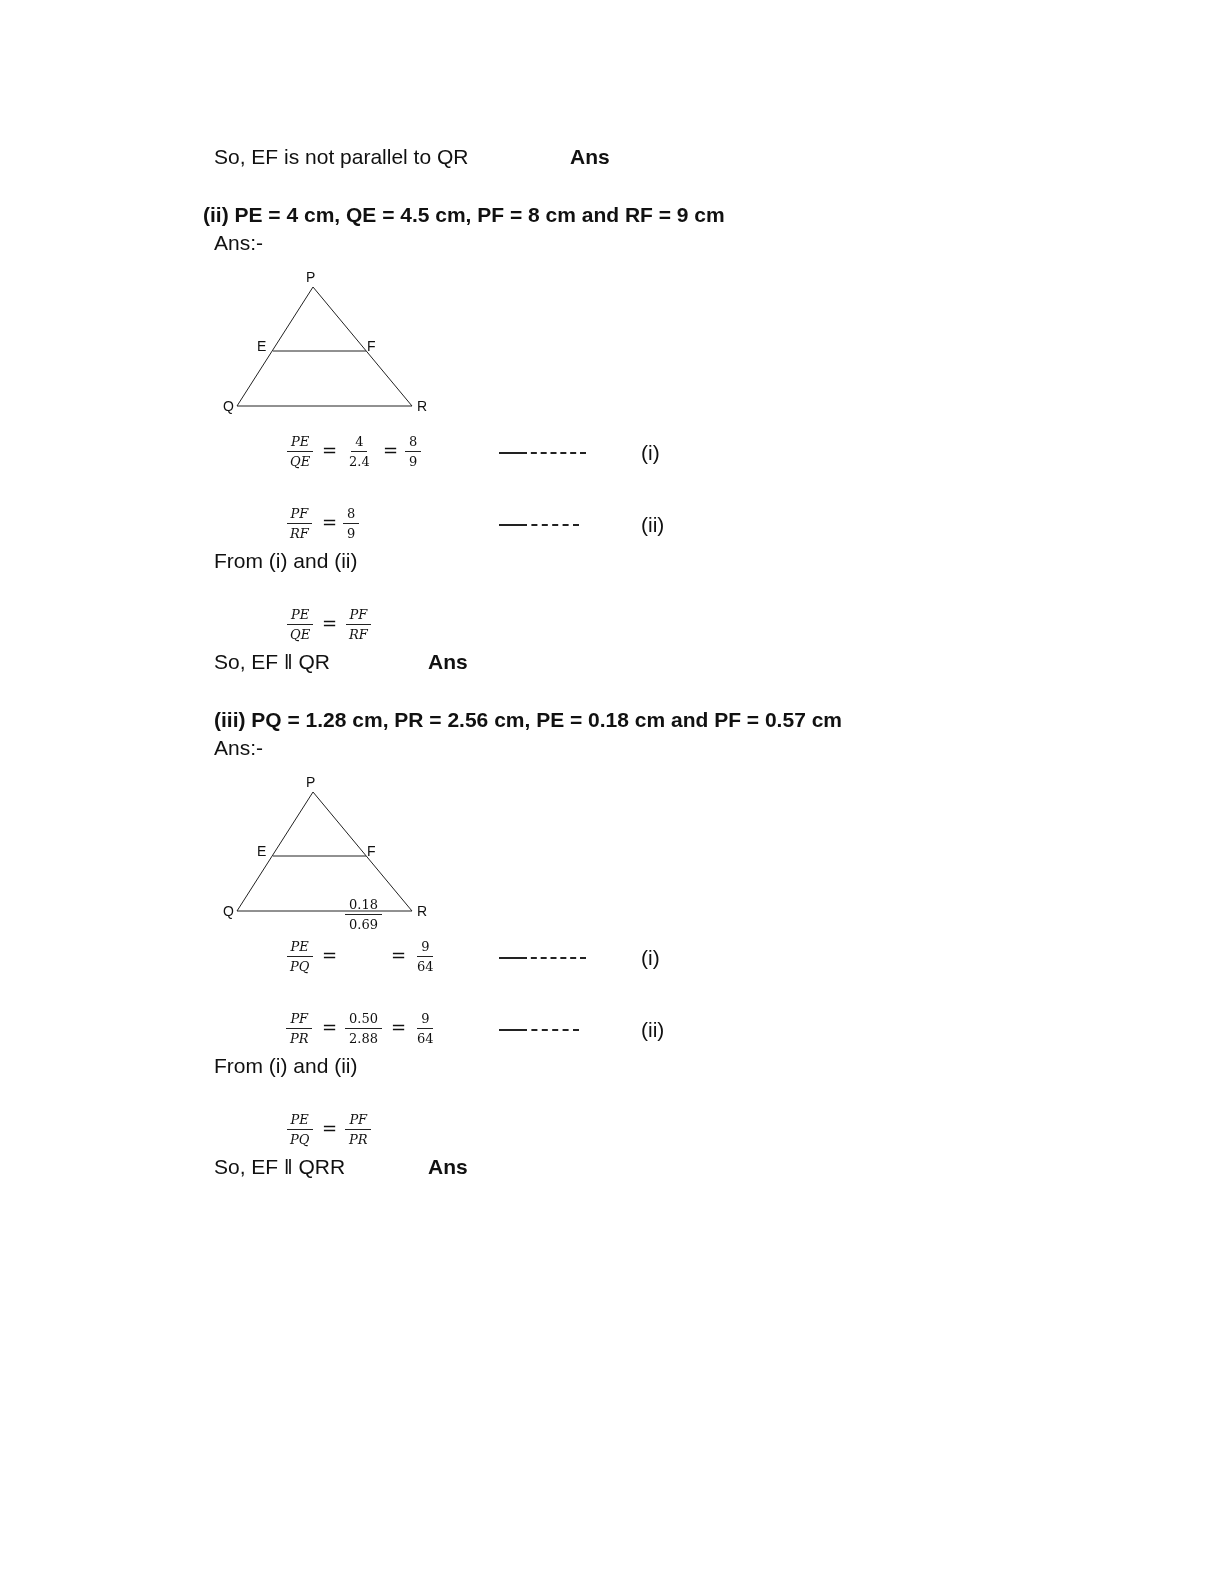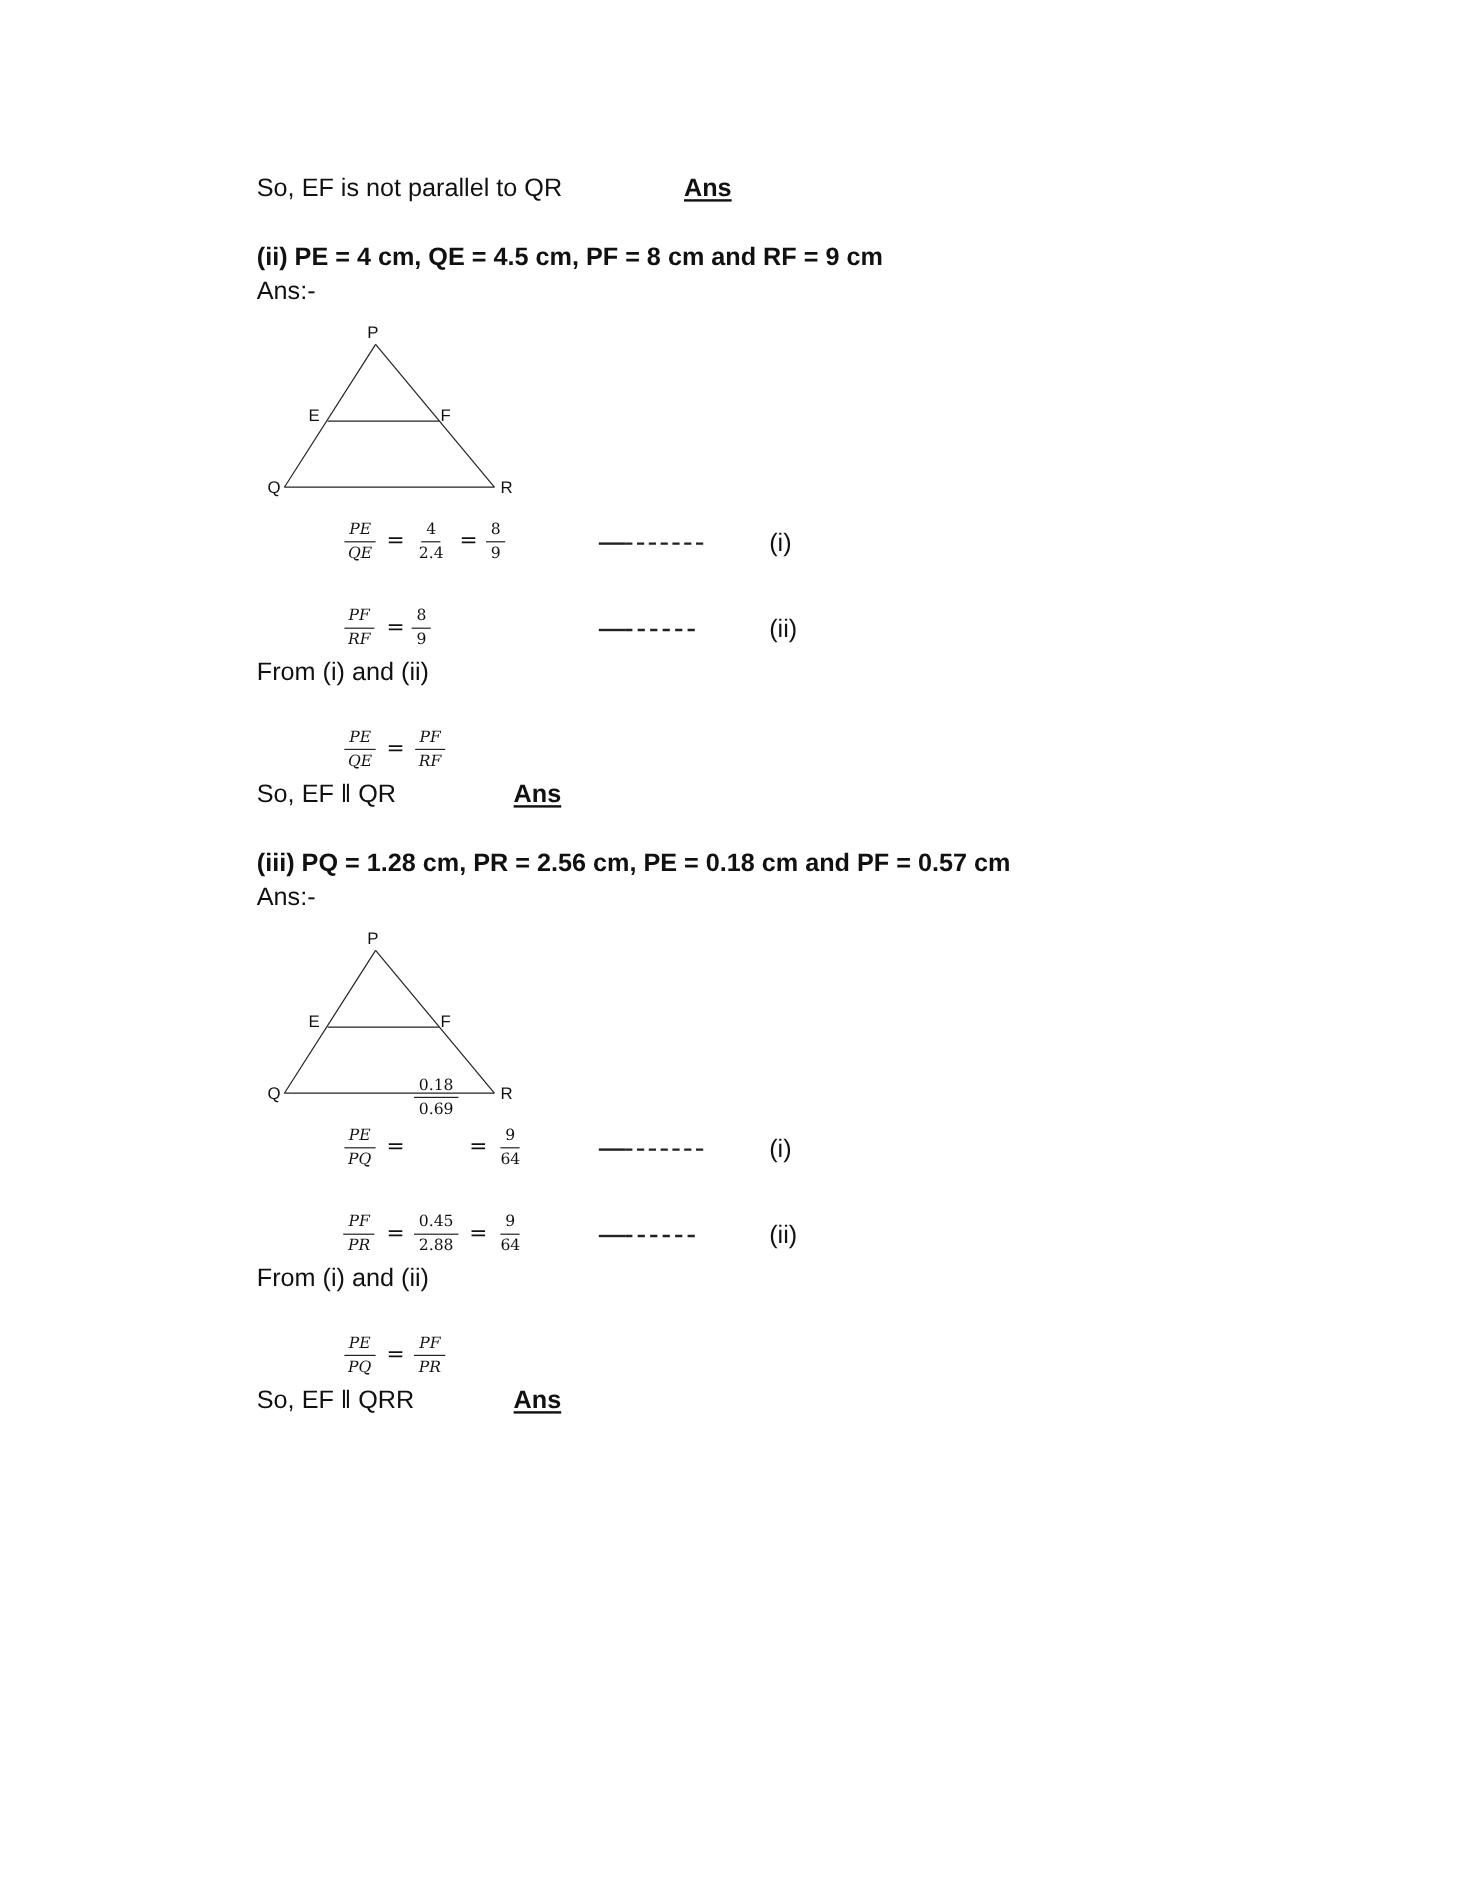--- a/index.html
+++ b/index.html
@@ -1,40 +1,40 @@
 <!DOCTYPE html>
 <html><head>
 <meta charset="utf-8">
 <style>
   html, body { margin: 0; padding: 0; background: #ffffff; }
   body { width: 1224px; height: 1584px; position: relative; overflow: hidden;
          font-family: "Liberation Sans", sans-serif; color: #111; }
   .abs { position: absolute; }
   .txt { font-size: 21px; line-height: 1; white-space: nowrap; }
   .bold { font-weight: bold; }
-  .ans { font-weight: bold; text-decoration: underline; text-underline-offset: 3px; }
+  .ans { font-weight: bold; text-underline-offset: 3px; }
   .frac { position: absolute; display: inline-flex; flex-direction: column; align-items: center;
           font-family: "DejaVu Serif", "Liberation Serif", serif; font-size: 13px; line-height: 1; }
   .frac .num { padding: 0 4px 3px 4px; border-bottom: 1.3px solid #222; }
   .frac .den { padding: 3px 4px 0 4px; }
   .it { font-style: italic; }
   .eq { position: absolute; font-family: "DejaVu Serif", serif; font-size: 18px; line-height: 1; }
   .tag { position: absolute; font-size: 21px; line-height: 1; }
   .dash { position: absolute; height: 0; }
   .dash .solid { position: absolute; left: 0; top: 0; width: 22px; border-top: 2px solid #222; }
   .dash .dotted { position: absolute; top: 0; border-top: 2px dashed #222; }
   .lbl { position: absolute; font-size: 14px; line-height: 1; font-family: "Liberation Sans", sans-serif; }
 </style>
 </head>
 <body>
 
 <div class="abs txt" style="left:214px; top:146px;">So, EF is not parallel to QR</div>
 <div class="abs txt ans" style="left:570px; top:146px;">Ans</div>
 
-<div class="abs txt bold" style="left:214px; top:204px;">(ii) PE = 4 cm, QE = 4.5 cm, PF = 8 cm and RF = 9 cm</div>
+<div class="abs txt bold" style="left:203px; top:204px;">(ii) PE = 4 cm, QE = 4.5 cm, PF = 8 cm and RF = 9 cm</div>
 <div class="abs txt" style="left:214px; top:232px;">Ans:-</div>
 
 <div class="abs" style="left:215px; top:265px; width:230px; height:160px;">
   <svg width="230" height="160" style="position:absolute;left:0;top:0;">
     <line x1="98" y1="22" x2="22" y2="141" stroke="#222" stroke-width="1"></line>
     <line x1="98" y1="22" x2="197" y2="141" stroke="#222" stroke-width="1"></line>
     <line x1="22" y1="141" x2="197" y2="141" stroke="#222" stroke-width="1"></line>
     <line x1="58" y1="86" x2="151" y2="86" stroke="#222" stroke-width="1"></line>
   </svg>
   <span class="lbl" style="left:91px; top:5px;">P</span>
@@ -139,21 +139,21 @@
   <span class="tag" style="left:641px; top:947px;">(i)</span>
 </div>
 
 <div class="abs" style="left:0; top:0;">
   <span class="frac" style="left:286px; top:1012px;">
     <span class="num it">PF</span>
     <span class="den it">PR</span>
   </span>
   <span class="eq" style="left:322px; top:1019px;">=</span>
   <span class="frac" style="left:345px; top:1012px;">
-    <span class="num">0.45</span>
+    <span class="num">0.50</span>
     <span class="den">2.88</span>
   </span>
   <span class="eq" style="left:391px; top:1019px;">=</span>
   <span class="frac" style="left:413px; top:1012px;">
     <span class="num">9</span>
     <span class="den">64</span>
   </span>
   <div class="dash" style="left:499px; top:1029px; width:80px;">
     <span class="solid"></span>
       <span class="dotted" style="left:22px; width:58px;"></span>

